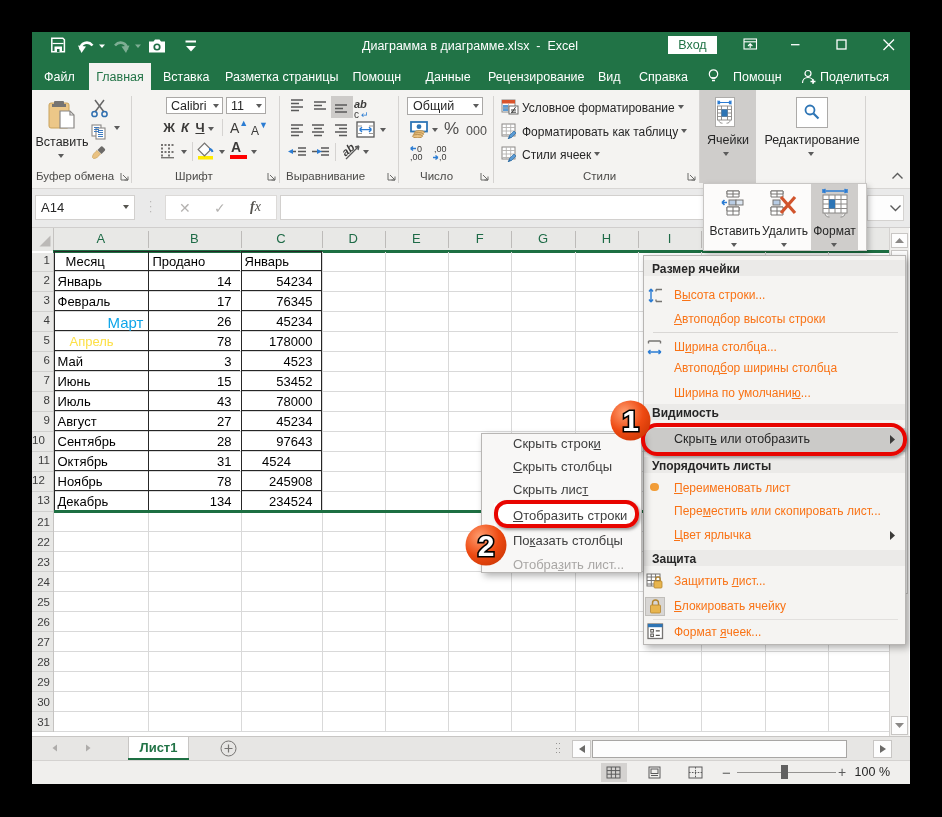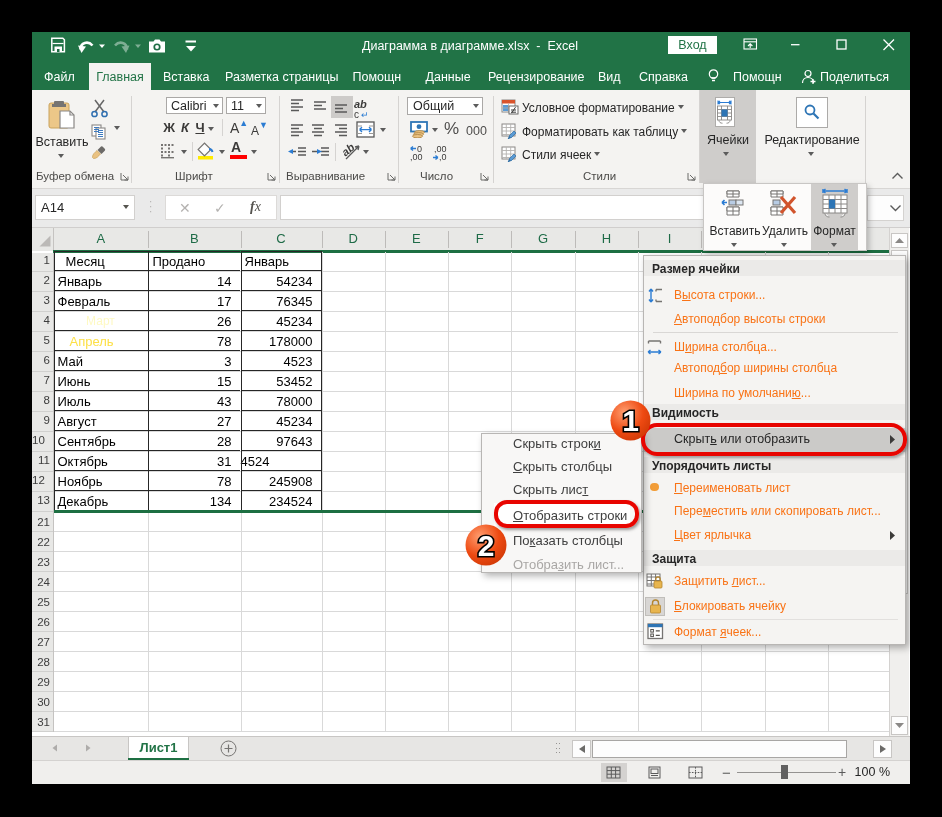--- a/index.html
+++ b/index.html
@@ -452,21 +452,21 @@
 <div class="ab" style="left:148.4px;top:274.3px;width:87.1px;text-align:right;font-size:13px;color:#000;padding-right:4px">14</div>
 <div class="ab" style="left:240.5px;top:271.3px;width:81.0px;height:20px;border:1px solid #262626;border-width:0 1px 1px 0;"></div>
 <div class="ab" style="left:240.5px;top:274.3px;width:76.0px;text-align:right;font-size:13px;color:#000;padding-right:4px">54234</div>
 <div class="ab" style="left:53.5px;top:291.3px;width:94.9px;height:20px;border:1px solid #262626;border-width:0 0 1px 1px;"></div>
 <div class="ab" style="left:53.5px;top:294.3px;width:89.9px;text-align:left;font-size:13px;color:#000;padding-left:4px">Февраль</div>
 <div class="ab" style="left:148.4px;top:291.3px;width:92.1px;height:20px;border:1px solid #262626;border-width:0 0 1px 0;"></div>
 <div class="ab" style="left:148.4px;top:294.3px;width:87.1px;text-align:right;font-size:13px;color:#000;padding-right:4px">17</div>
 <div class="ab" style="left:240.5px;top:291.3px;width:81.0px;height:20px;border:1px solid #262626;border-width:0 1px 1px 0;"></div>
 <div class="ab" style="left:240.5px;top:294.3px;width:76.0px;text-align:right;font-size:13px;color:#000;padding-right:4px">76345</div>
 <div class="ab" style="left:53.5px;top:311.3px;width:94.9px;height:20px;border:1px solid #262626;border-width:0 0 1px 1px;"></div>
-<div class="ab" style="left:53.5px;top:314.3px;width:89.9px;text-align:center;font-size:12px;color:#fef9c3;padding-left:4px">Март</div>
+<div class="ab" style="left:53.5px;top:314.3px;width:89.9px;text-align:right;font-size:15px;color:#0ea5e9;padding-left:4px">Март</div>
 <div class="ab" style="left:148.4px;top:311.3px;width:92.1px;height:20px;border:1px solid #262626;border-width:0 0 1px 0;"></div>
 <div class="ab" style="left:148.4px;top:314.3px;width:87.1px;text-align:right;font-size:13px;color:#000;padding-right:4px">26</div>
 <div class="ab" style="left:240.5px;top:311.3px;width:81.0px;height:20px;border:1px solid #262626;border-width:0 1px 1px 0;"></div>
 <div class="ab" style="left:240.5px;top:314.3px;width:76.0px;text-align:right;font-size:13px;color:#000;padding-right:4px">45234</div>
 <div class="ab" style="left:53.5px;top:331.3px;width:94.9px;height:20px;border:1px solid #262626;border-width:0 0 1px 1px;"></div>
 <div class="ab" style="left:53.5px;top:334.3px;width:89.9px;text-align:left;font-size:13px;color:#fde047;padding-left:16px">Апрель</div>
 <div class="ab" style="left:148.4px;top:331.3px;width:92.1px;height:20px;border:1px solid #262626;border-width:0 0 1px 0;"></div>
 <div class="ab" style="left:148.4px;top:334.3px;width:87.1px;text-align:right;font-size:13px;color:#000;padding-right:4px">78</div>
 <div class="ab" style="left:240.5px;top:331.3px;width:81.0px;height:20px;border:1px solid #262626;border-width:0 1px 1px 0;"></div>
 <div class="ab" style="left:240.5px;top:334.3px;width:76.0px;text-align:right;font-size:13px;color:#000;padding-right:4px">178000</div>
@@ -498,21 +498,21 @@
 <div class="ab" style="left:53.5px;top:434.3px;width:89.9px;text-align:left;font-size:13px;color:#000;padding-left:4px">Сентябрь</div>
 <div class="ab" style="left:148.4px;top:431.3px;width:92.1px;height:20px;border:1px solid #262626;border-width:0 0 1px 0;"></div>
 <div class="ab" style="left:148.4px;top:434.3px;width:87.1px;text-align:right;font-size:13px;color:#000;padding-right:4px">28</div>
 <div class="ab" style="left:240.5px;top:431.3px;width:81.0px;height:20px;border:1px solid #262626;border-width:0 1px 1px 0;"></div>
 <div class="ab" style="left:240.5px;top:434.3px;width:76.0px;text-align:right;font-size:13px;color:#000;padding-right:4px">97643</div>
 <div class="ab" style="left:53.5px;top:451.3px;width:94.9px;height:20px;border:1px solid #262626;border-width:0 0 1px 1px;"></div>
 <div class="ab" style="left:53.5px;top:454.3px;width:89.9px;text-align:left;font-size:13px;color:#000;padding-left:4px">Октябрь</div>
 <div class="ab" style="left:148.4px;top:451.3px;width:92.1px;height:20px;border:1px solid #262626;border-width:0 0 1px 0;"></div>
 <div class="ab" style="left:148.4px;top:454.3px;width:87.1px;text-align:right;font-size:13px;color:#000;padding-right:4px">31</div>
 <div class="ab" style="left:240.5px;top:451.3px;width:81.0px;height:20px;border:1px solid #262626;border-width:0 1px 1px 0;"></div>
-<div class="ab" style="left:240.5px;top:454.3px;width:76.0px;text-align:left;font-size:13px;color:#000;padding-right:4px">4524</div>
+<div class="ab" style="left:240.5px;top:454.3px;width:76.0px;text-align:center;font-size:13px;color:#000;padding-right:4px">4524</div>
 <div class="ab" style="left:53.5px;top:471.3px;width:94.9px;height:20px;border:1px solid #262626;border-width:0 0 1px 1px;"></div>
 <div class="ab" style="left:53.5px;top:474.3px;width:89.9px;text-align:left;font-size:13px;color:#000;padding-left:4px">Ноябрь</div>
 <div class="ab" style="left:148.4px;top:471.3px;width:92.1px;height:20px;border:1px solid #262626;border-width:0 0 1px 0;"></div>
 <div class="ab" style="left:148.4px;top:474.3px;width:87.1px;text-align:right;font-size:13px;color:#000;padding-right:4px">78</div>
 <div class="ab" style="left:240.5px;top:471.3px;width:81.0px;height:20px;border:1px solid #262626;border-width:0 1px 1px 0;"></div>
 <div class="ab" style="left:240.5px;top:474.3px;width:76.0px;text-align:right;font-size:13px;color:#000;padding-right:4px">245908</div>
 <div class="ab" style="left:53.5px;top:491.3px;width:94.9px;height:20px;border:1px solid #262626;border-width:0 0 1px 1px;"></div>
 <div class="ab" style="left:53.5px;top:494.3px;width:89.9px;text-align:left;font-size:13px;color:#000;padding-left:4px">Декабрь</div>
 <div class="ab" style="left:148.4px;top:491.3px;width:92.1px;height:20px;border:1px solid #262626;border-width:0 0 1px 0;"></div>
 <div class="ab" style="left:148.4px;top:494.3px;width:87.1px;text-align:right;font-size:13px;color:#000;padding-right:4px">134</div>

